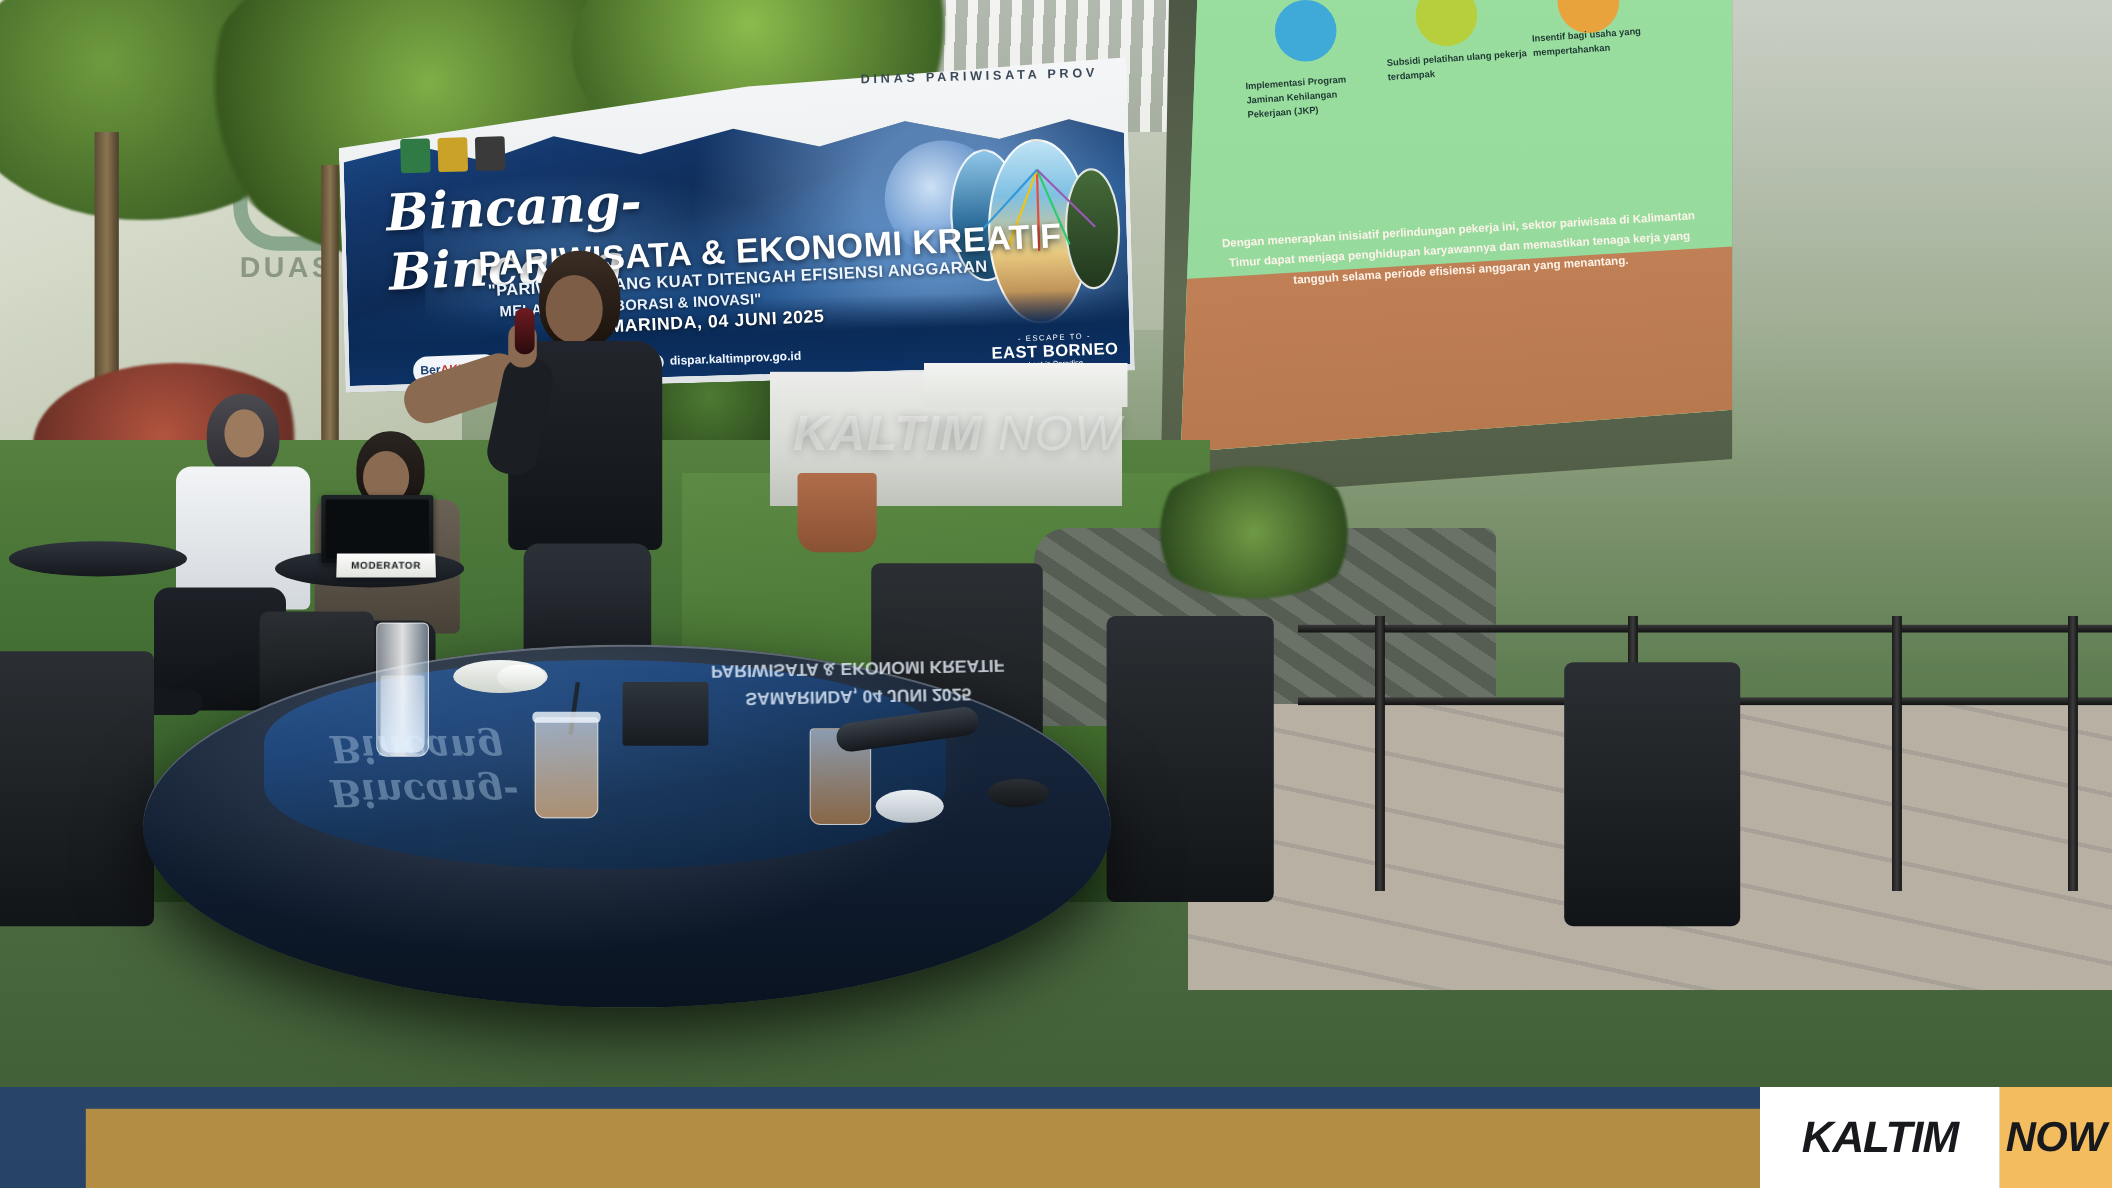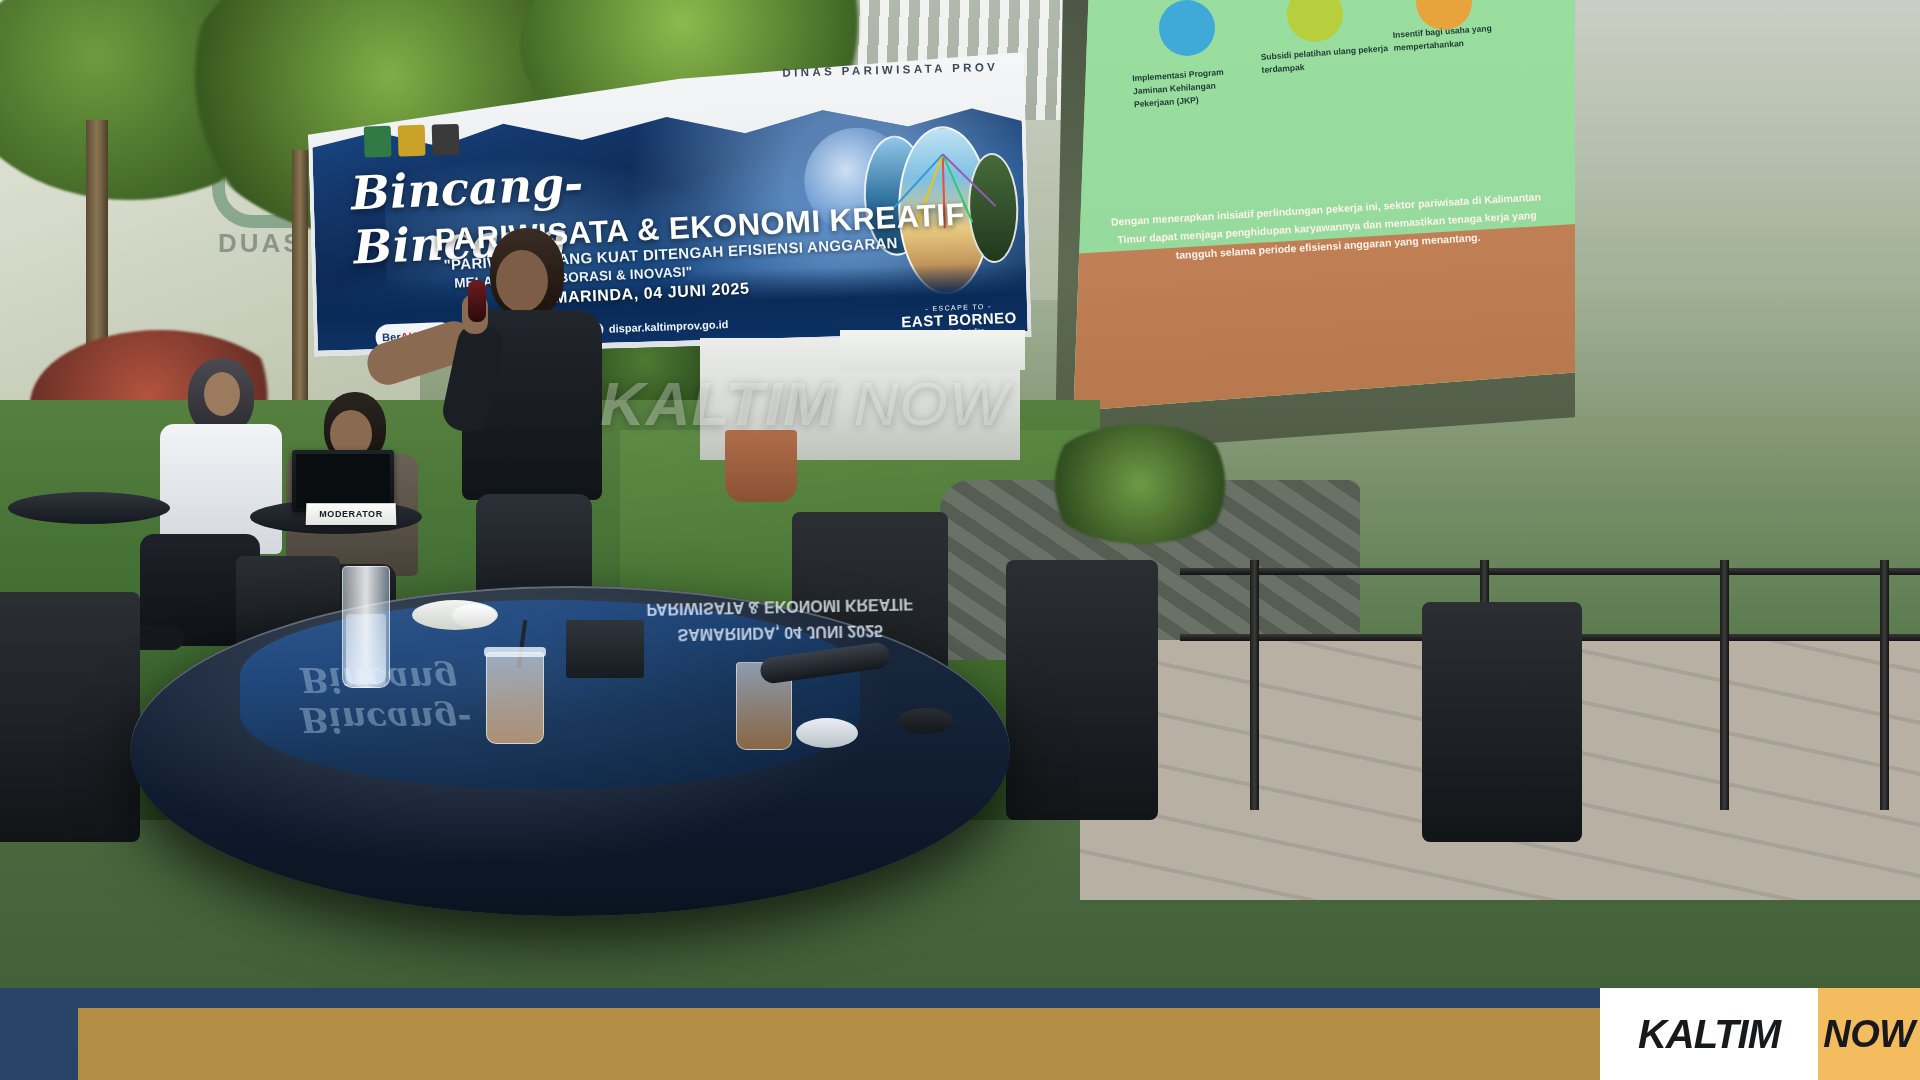--- a/index.html
+++ b/index.html
@@ -218,22 +218,22 @@
   .lb-blue{position:absolute; left:0; bottom:0; width:1600px; height:92px;
      background:rgba(30,58,124,.72);}
   .lb-gold{position:absolute; left:78px; bottom:0; width:1525px; height:72px;
      background:rgba(214,160,58,.80);}
   .logo-box{position:absolute; right:0; bottom:0; width:320px; height:92px; display:flex;}
   .logo-white{flex:0 0 218px; background:#ffffff; display:flex; align-items:center; justify-content:center;}
   .logo-gold{flex:1; background:#f3bc5e; display:flex; align-items:center; justify-content:center;}
   .logo-white span{font-size:40px; font-weight:800; font-style:italic; color:#17191c; letter-spacing:-1px;}
   .logo-gold span{font-size:38px; font-weight:700; font-style:italic; color:#17191c; letter-spacing:-.5px;}
 
-  .wm{position:absolute; left:600px; top:368px; width:420px; text-align:left;
-     font-size:62px; font-weight:800; font-style:italic; letter-spacing:1px;
+  .wm{position:absolute; left:600px; top:368px; width:420px; text-align:right;
+     font-size:45px; font-weight:800; font-style:italic; letter-spacing:1px;
      color:rgba(255,255,255,.30); text-shadow:0 2px 10px rgba(0,0,0,.25);}
   .wm .n{font-weight:400;}
 </style>
 </head>
 <body>
 
 <div id="scene">
 
   <div class="sky-wall"></div>
   <div class="pergola">

